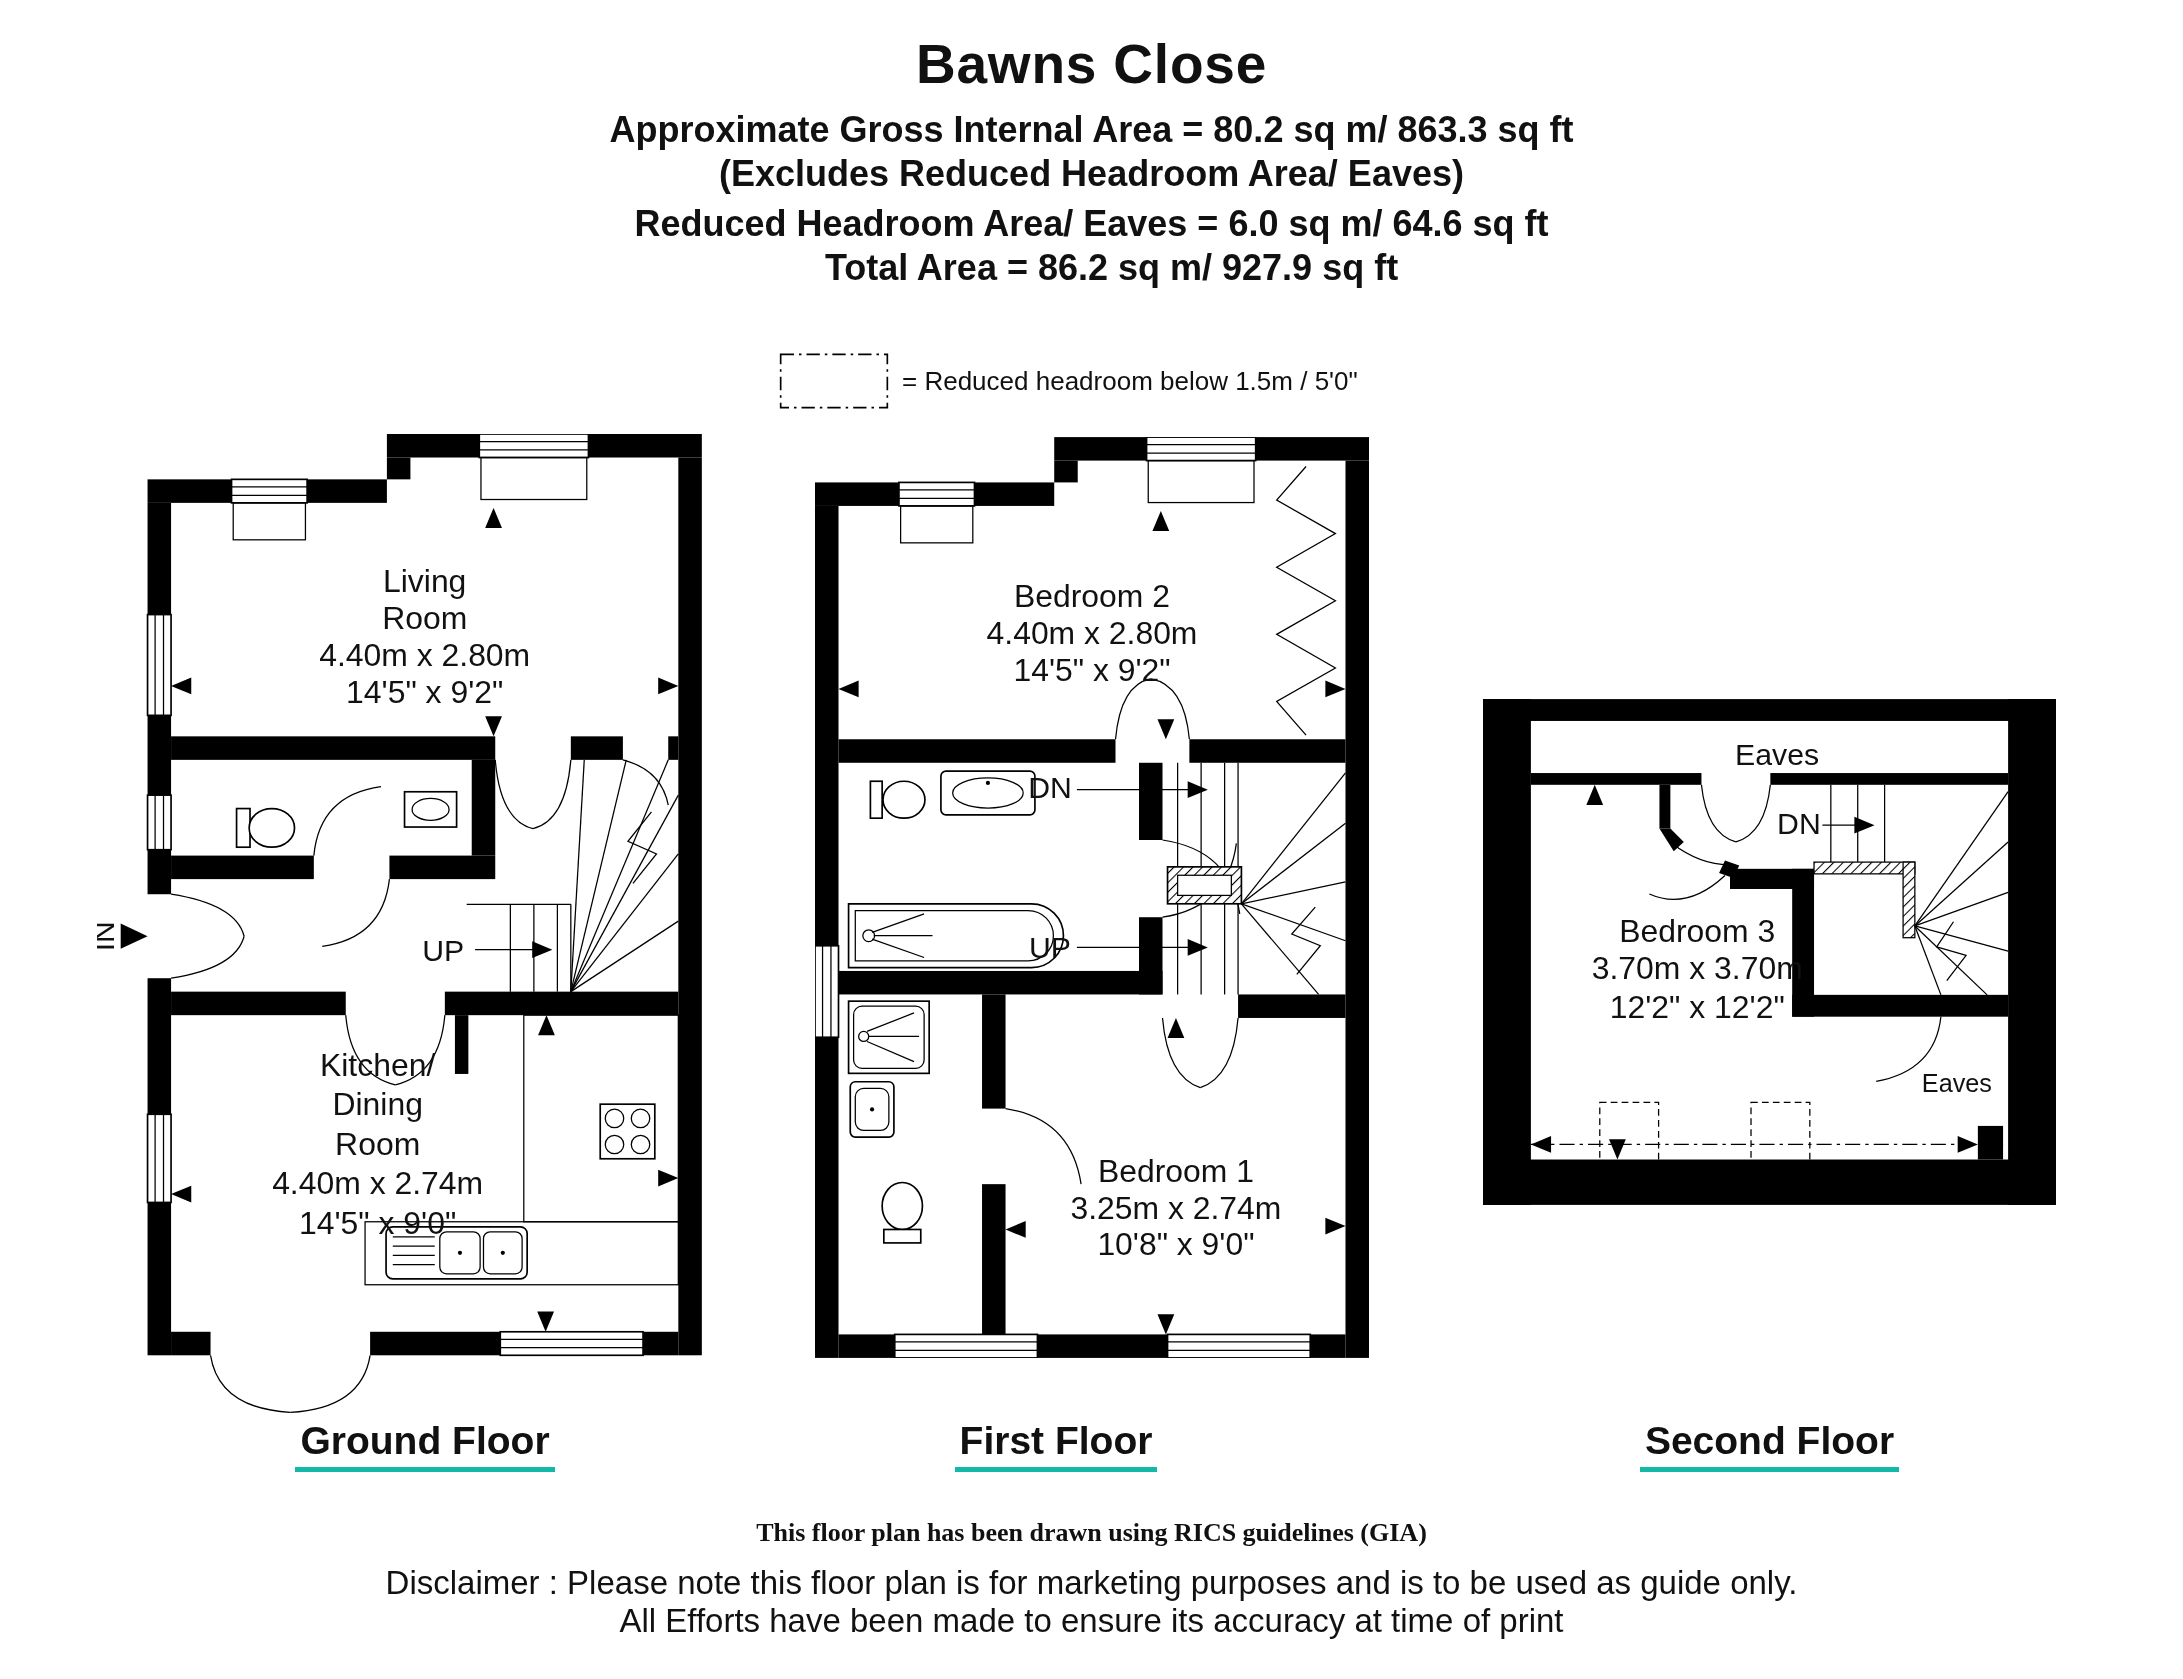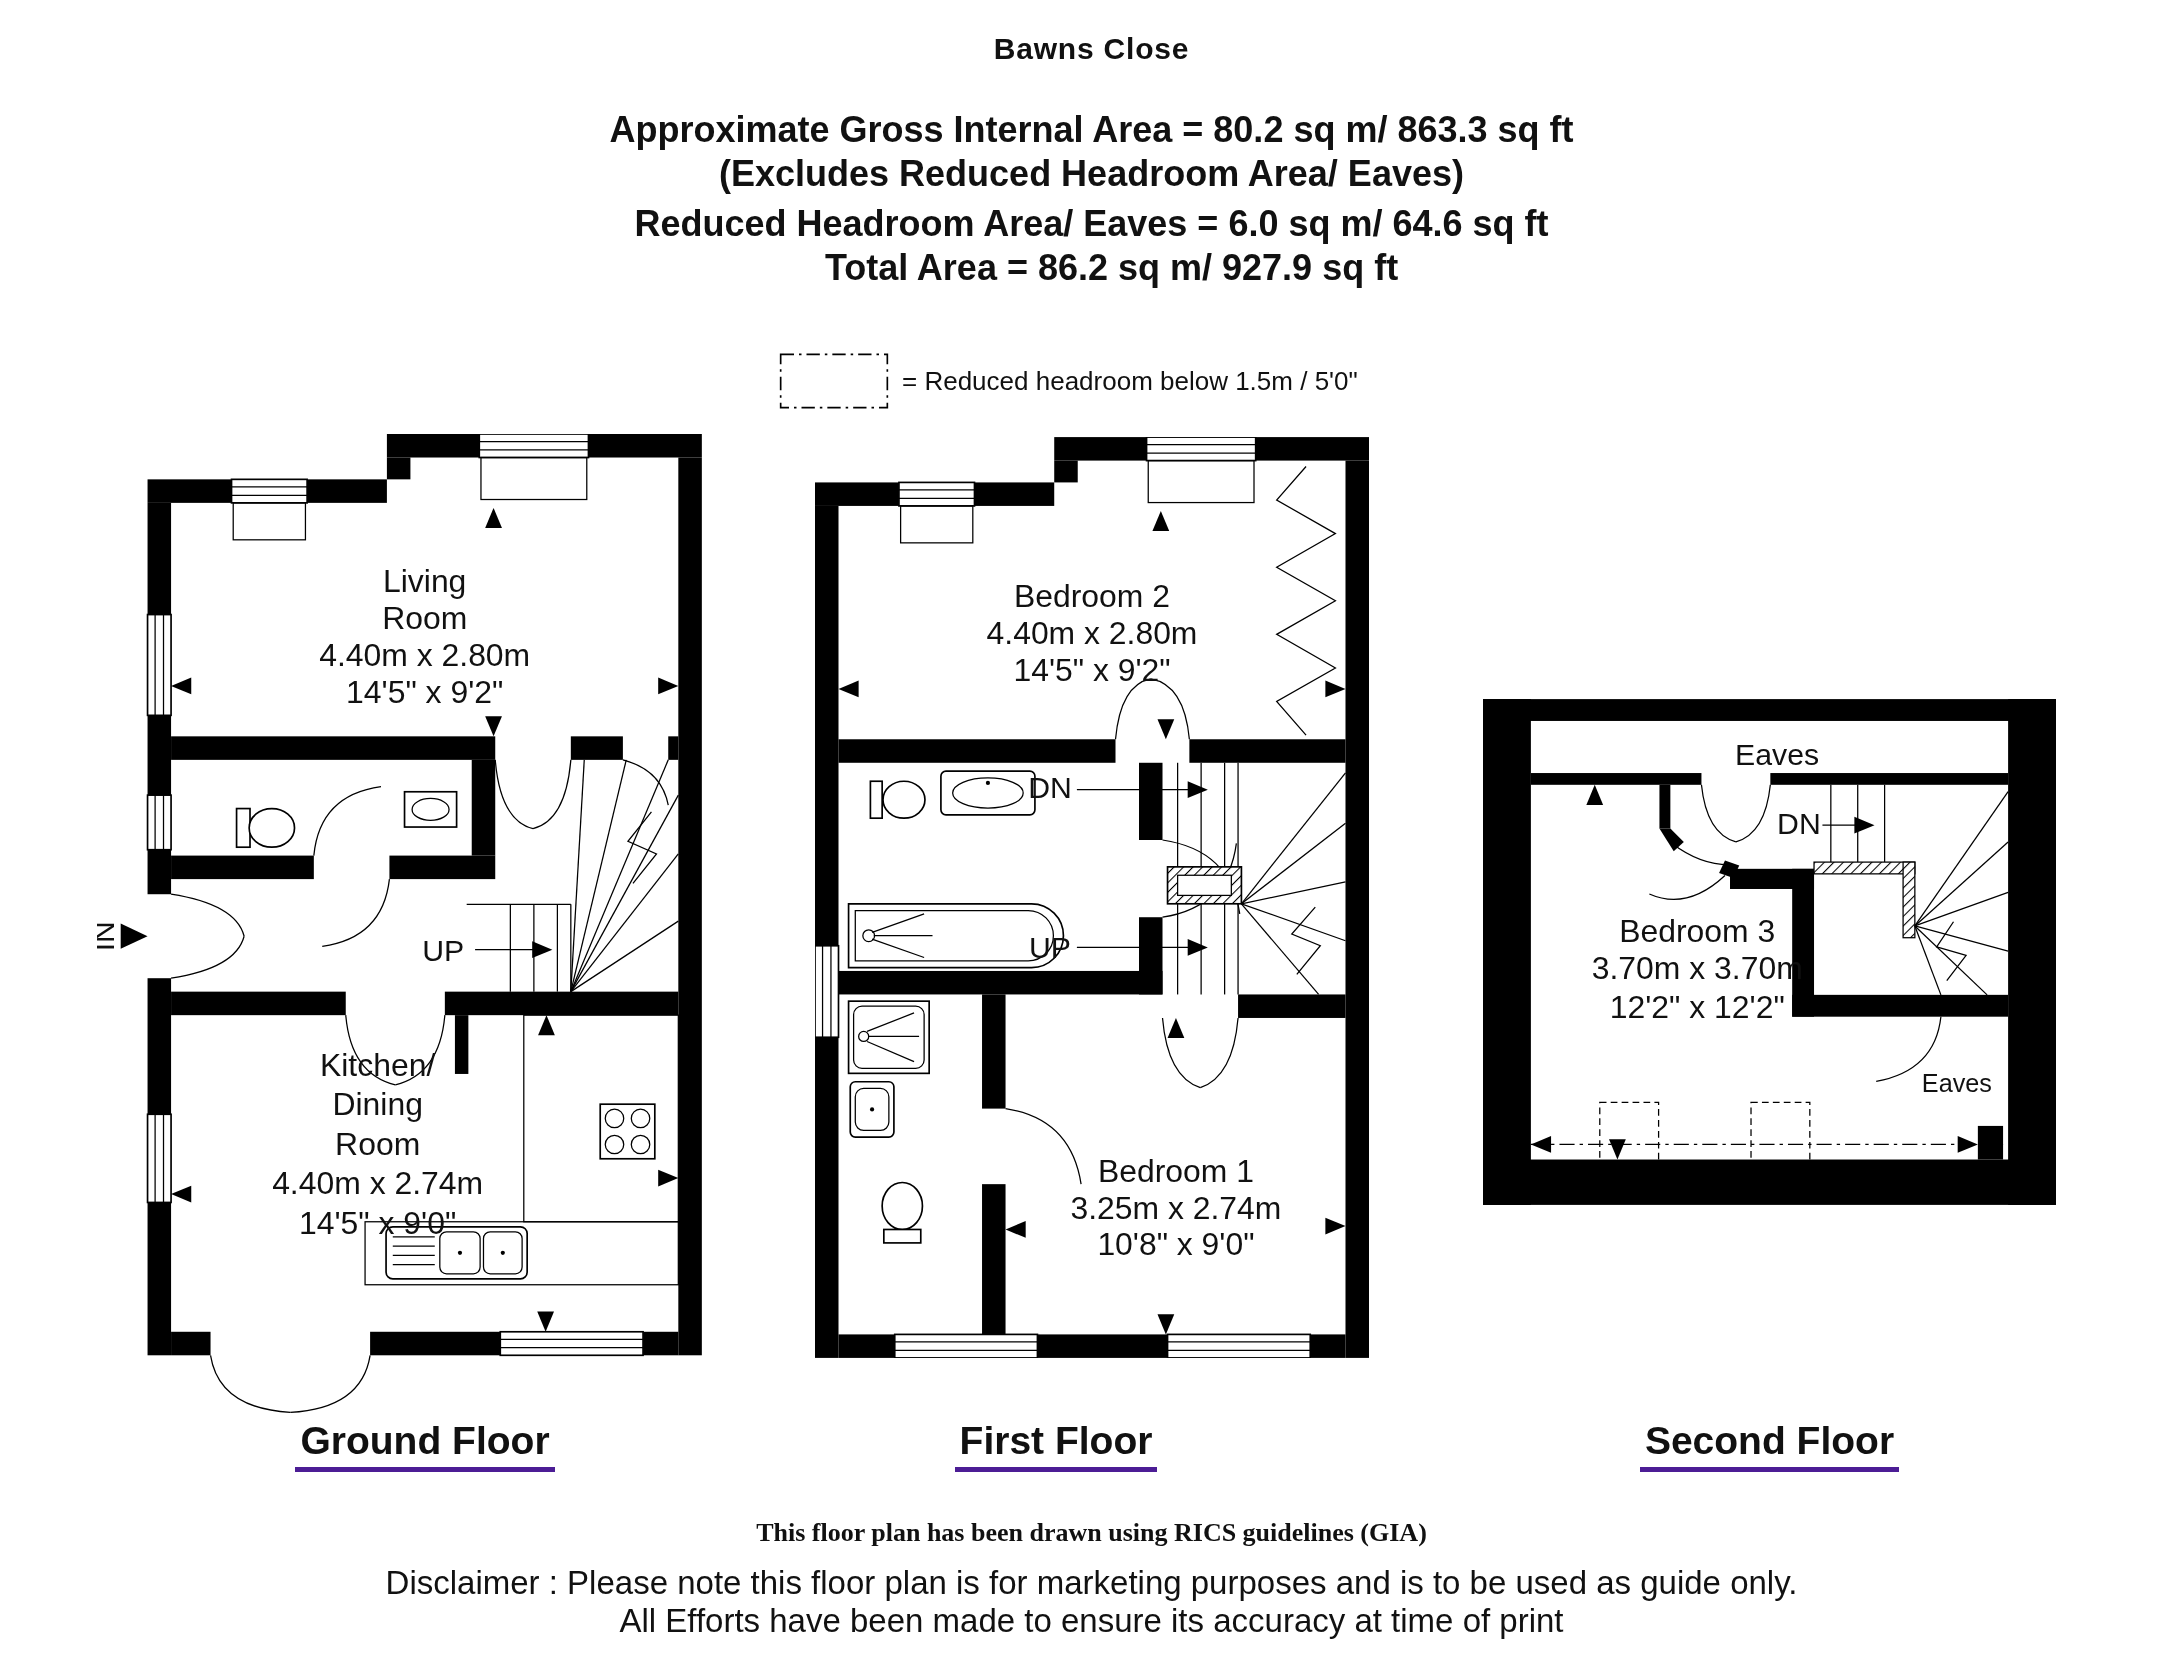--- a/index.html
+++ b/index.html
@@ -1,24 +1,24 @@
 <!DOCTYPE html>
 <html style="font-size:13.4px"><head>
 <meta charset="utf-8">
 <style>
   html,body{margin:0;padding:0;background:#fff;}
   body{width:2183px;height:1679px;position:relative;overflow:hidden;
        font-family:"Liberation Sans",sans-serif;color:#111;}
   .abs{position:absolute;}
   .ctr{width:100%;text-align:center;}
-  .title{font-size:30px;font-weight:bold;letter-spacing:0.8px;}
+  .title{font-size:55px;font-weight:bold;letter-spacing:0.8px;}
   .hline{font-size:36px;font-weight:bold;}
   .legend-text{font-size:26px;}
   .floor-label{font-size:39px;font-weight:bold;text-align:center;}
-  .floor-label span{display:inline-block;border-bottom:5px solid #4c1d95;padding:0 5px 4.2px 5px;}
+  .floor-label span{display:inline-block;border-bottom:5px solid #14b8a6;padding:0 5px 4.2px 5px;}
   .foot-bold{font-size:26px;font-weight:bold;}
   .foot{font-size:33px;}
   svg text{font-family:"Liberation Sans",sans-serif;fill:#111;}
   .rl{font-size:38px;}
   .sl{font-size:36px;}
   .wall{fill:#000;stroke:none;}
   .thin15{fill:none;stroke:#000;stroke-width:1.5;}
   .win{fill:#fff;stroke:#000;stroke-width:2;}
   .arc{fill:none;stroke:#000;stroke-width:1.5;}
   .fix{fill:#fff;stroke:#000;stroke-width:2;}

